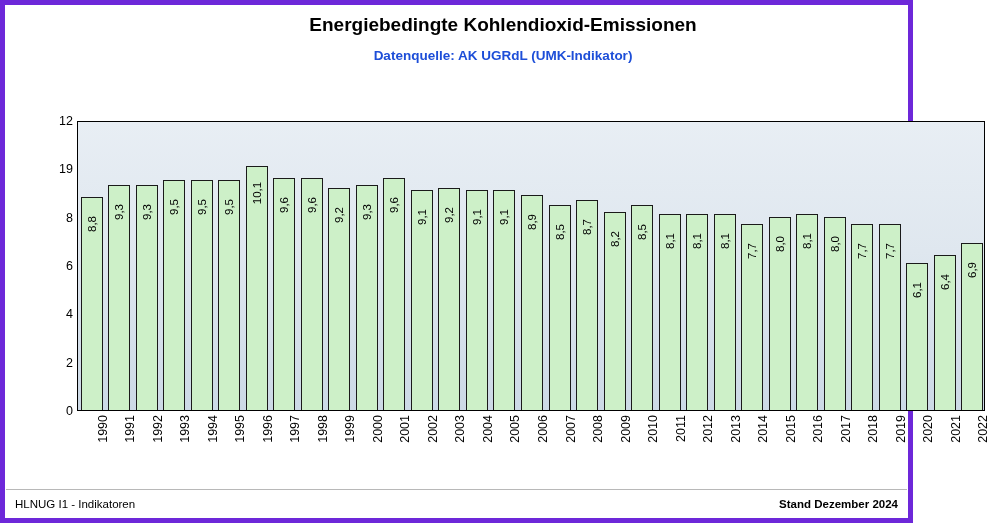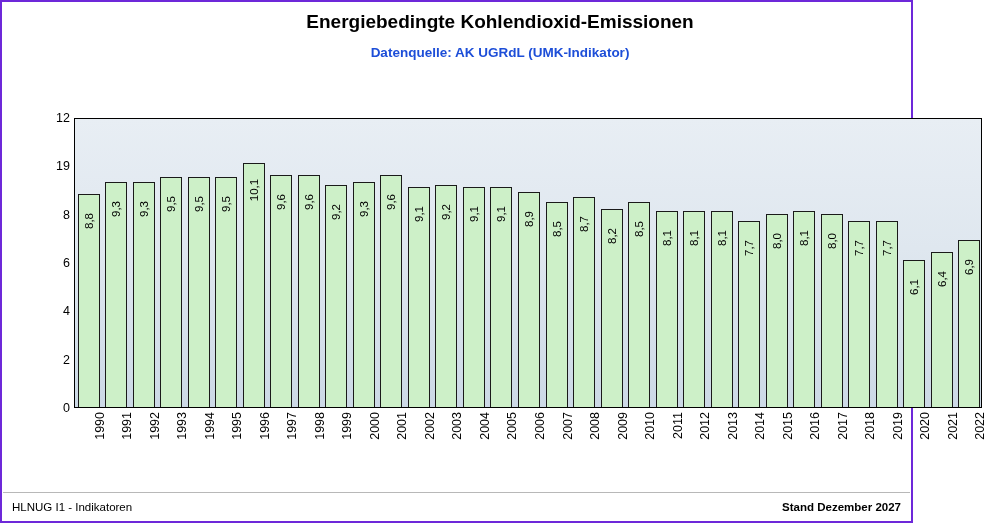--- a/index.html
+++ b/index.html
@@ -11,21 +11,21 @@
     height: 523px;
     background: #ffffff;
     font-family: "Liberation Sans", sans-serif;
     overflow: hidden;
   }
   #page {
     position: relative;
     width: 913px;
     height: 523px;
     box-sizing: border-box;
-    border: 2px solid #6d28d9;
+    border: 5px solid #6d28d9;
     background: #ffffff;
   }
 
   
   .title-block {
     position: absolute;
     top: 8px;
     left: 0;
     width: 996px;
     text-align: center;
@@ -326,15 +326,15 @@
       <div class="x-tick" style="left: 762.667px; top: 2px;">2017</div>
       <div class="x-tick" style="left: 790.182px; top: 2px;">2018</div>
       <div class="x-tick" style="left: 817.697px; top: 2px;">2019</div>
       <div class="x-tick" style="left: 845.212px; top: 2px;">2020</div>
       <div class="x-tick" style="left: 872.727px; top: 2px;">2021</div>
       <div class="x-tick" style="left: 900.242px; top: 2px;">2022</div>
     </div>
 
   <div class="footer-line"></div>
   <div class="footer-left">HLNUG I1 - Indikatoren</div>
-  <div class="footer-right">Stand Dezember 2027</div>
+  <div class="footer-right">Stand Dezember 2024</div>
 
 </div>
 
 </body></html>

